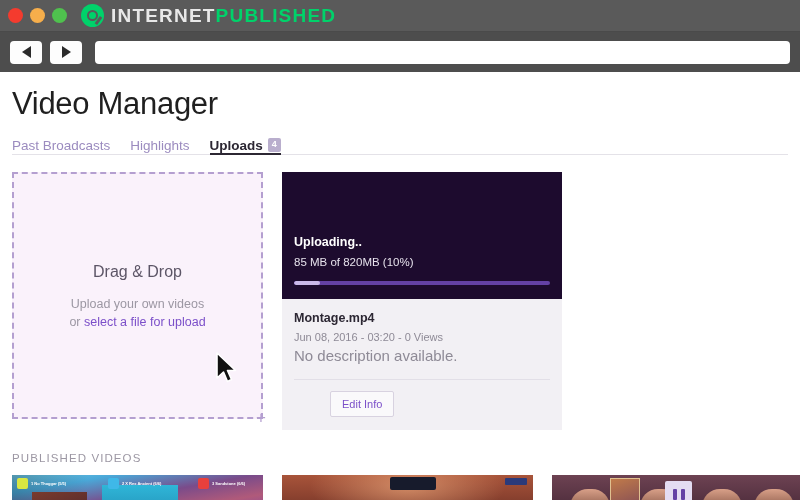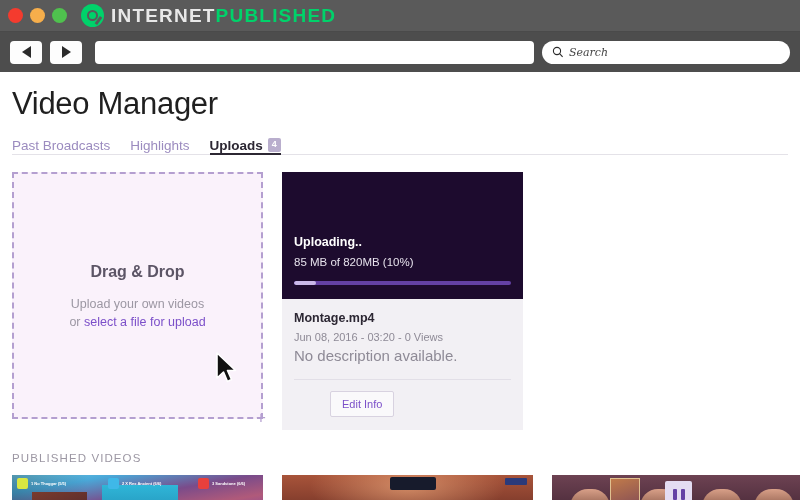--- a/index.html
+++ b/index.html
@@ -203,21 +203,21 @@
     border: 2px dashed #b49fd0;
     display: flex;
     flex-direction: column;
     align-items: center;
     justify-content: center;
     flex: none;
     cursor: pointer;
   }
   .dz-title {
     font-size: 16px;
-    font-weight: bold;
+    font-weight: normal;
     color: #5c5566;
     margin-bottom: 16px;
   }
   .dz-sub {
     font-size: 12.5px;
     color: #9c97a3;
     margin-bottom: 4px;
   }
   .dz-line2 { font-size: 12.5px; color: #9c97a3; }
   .dz-link { color: #7b4fc9; cursor: pointer; }
@@ -233,21 +233,21 @@
   
   .cursor {
     position: absolute;
     left: 200px;
     top: 177px;
     pointer-events: none;
   }
 
   
   .card {
-    width: 241px;
+    width: 280px;
     background: #f2f0f4;
     flex: none;
   }
   .card-media {
     height: 127px;
     background: #1d0b2e;
     padding: 0 12px;
     display: flex;
     flex-direction: column;
     justify-content: flex-end;
@@ -465,27 +465,20 @@
   </div>
 
   <div class="toolbar">
     <div class="navbtn">
       <span class="tri left"></span>
     </div>
     <div class="navbtn">
       <span class="tri right"></span>
     </div>
     <input class="urlbar" type="text" value="" style="">
-    <div class="searchwrap">
-      <svg class="search-icon" width="12" height="12" viewBox="0 0 12 12">
-        <circle cx="5" cy="5" r="3.6" fill="none" stroke="#2b2b2b" stroke-width="1.1"></circle>
-        <line x1="7.6" y1="7.6" x2="10.6" y2="10.8" stroke="#2b2b2b" stroke-width="1.1"></line>
-      </svg>
-      <input class="searchinput" type="text" placeholder="Search" style="">
-    </div>
   </div>
 
   <div class="page">
 
     <h1 class="page-title">Video Manager</h1>
 
     <div class="tabs">
       <div class="tab">Past Broadcasts</div>
       <div class="tab">Highlights</div>
       <div class="tab active">

